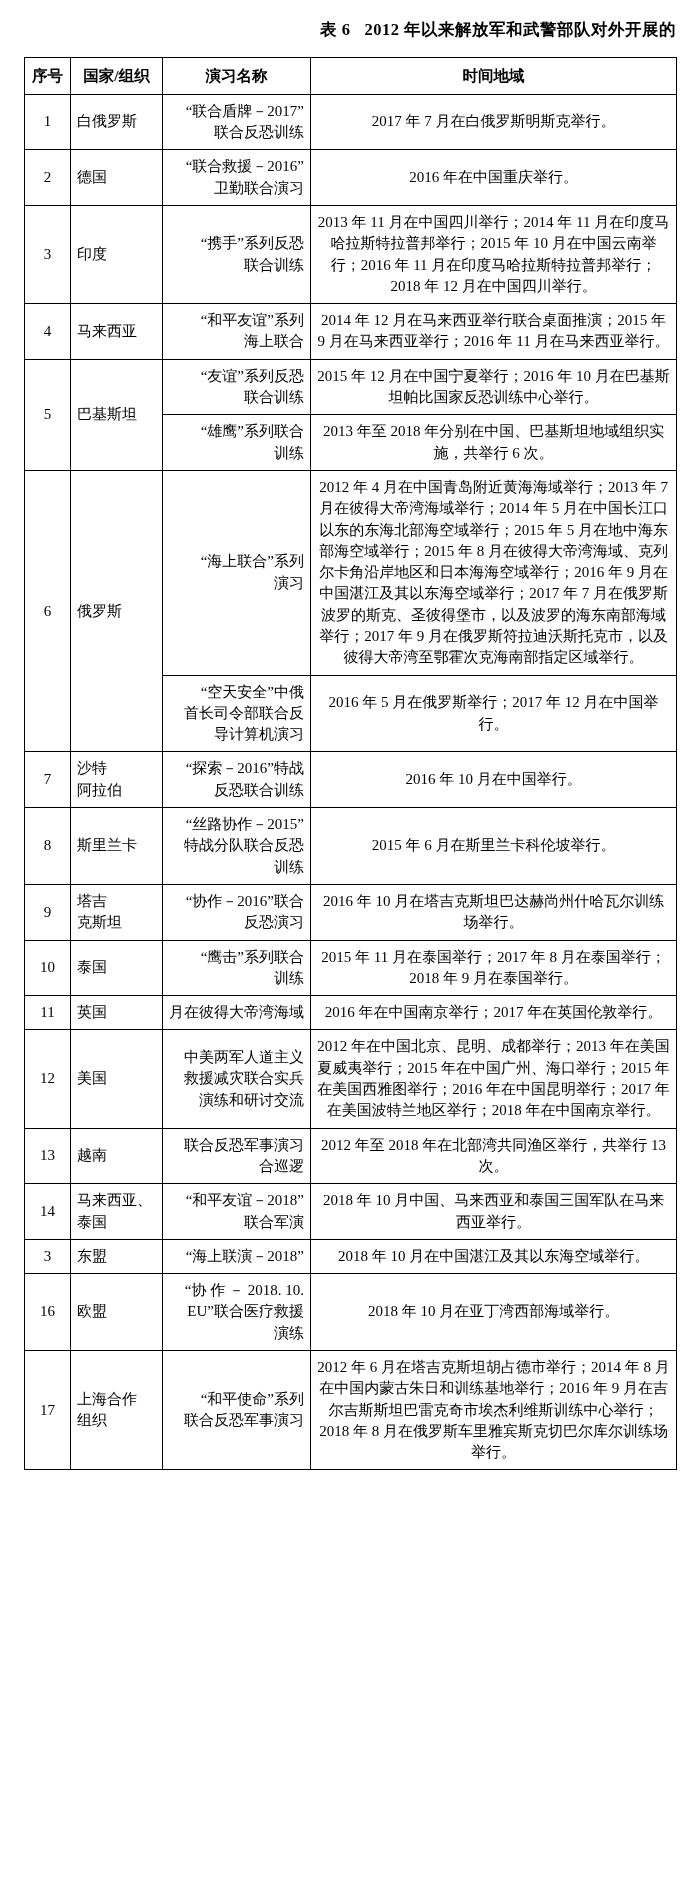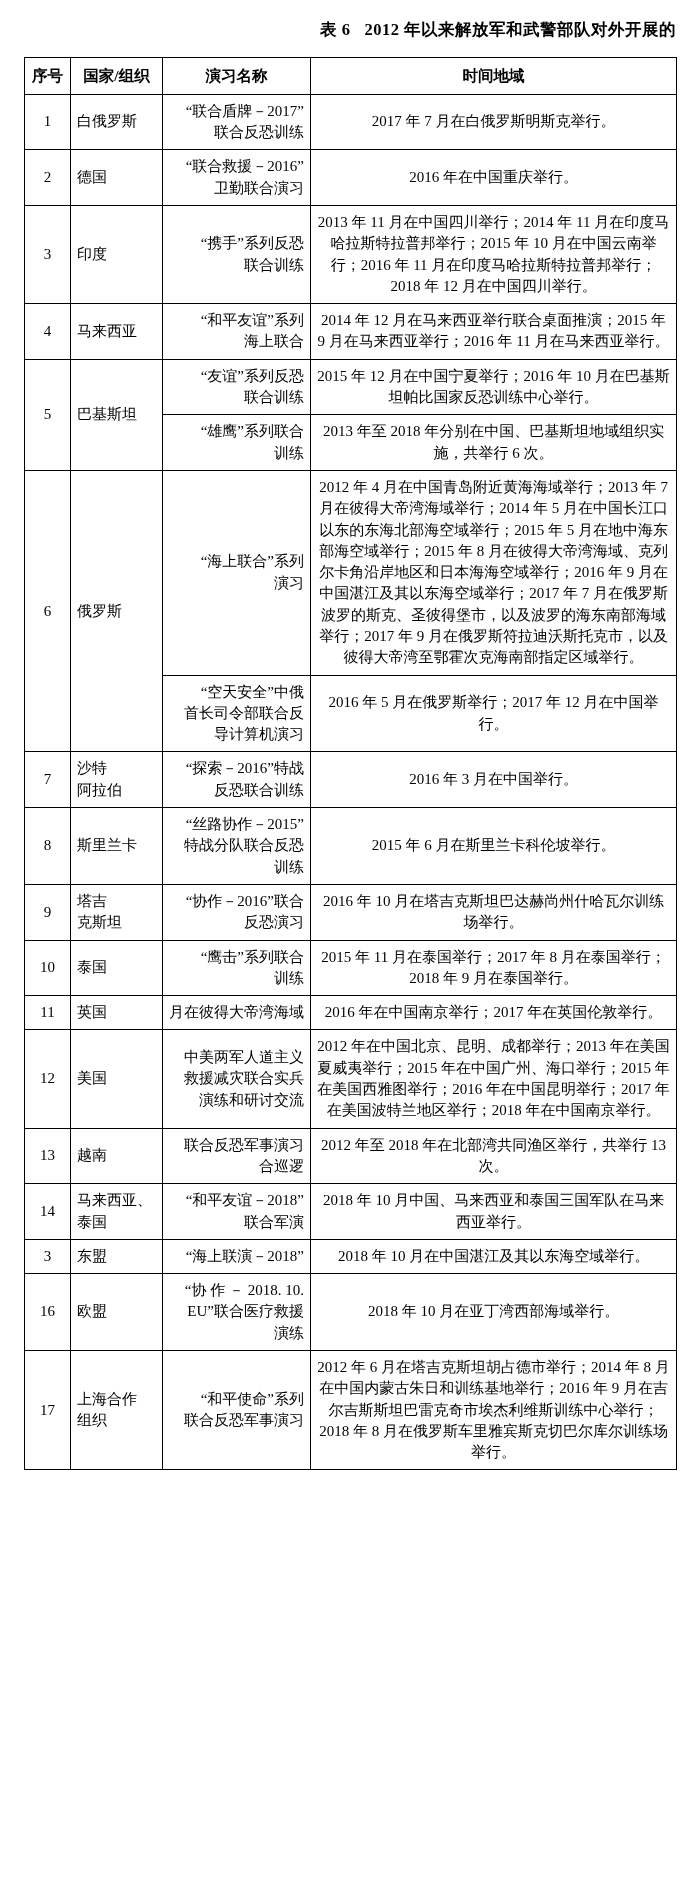--- a/index.html
+++ b/index.html
@@ -154,21 +154,21 @@
 首长司令部联合反
 导计算机演习</td>
           <td class="timeplace">2016 年 5 月在俄罗斯举行；2017 年 12 月在中国举行。</td>
         </tr>
         <tr>
           <td class="seq" rowspan="1">7</td>
           <td class="country nowrapcell" rowspan="1">沙特
 阿拉伯</td>
           <td class="exercise nowrapcell">“探索－2016”特战
 反恐联合训练</td>
-          <td class="timeplace">2016 年 3 月在中国举行。</td>
+          <td class="timeplace">2016 年 10 月在中国举行。</td>
         </tr>
         <tr>
           <td class="seq" rowspan="1">8</td>
           <td class="country nowrapcell" rowspan="1">斯里兰卡</td>
           <td class="exercise nowrapcell">“丝路协作－2015”
 特战分队联合反恐
 训练</td>
           <td class="timeplace">2015 年 6 月在斯里兰卡科伦坡举行。</td>
         </tr>
         <tr>

